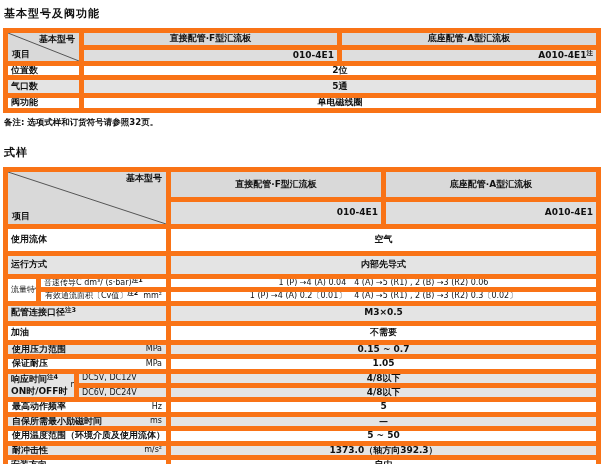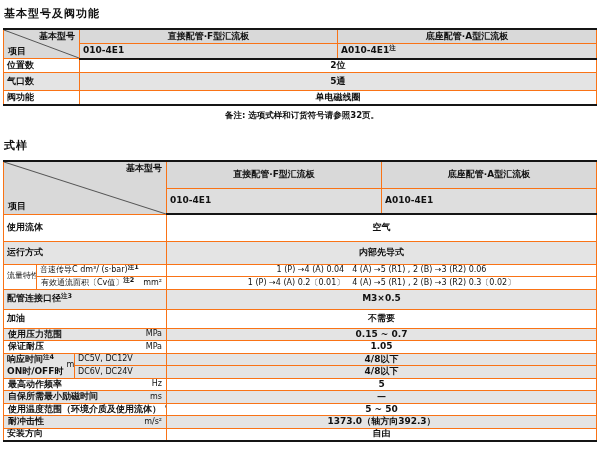--- a/index.html
+++ b/index.html
@@ -7,39 +7,39 @@
     width:603px;height:464px;background:#ffffff;color:#111;
     font-family:"DejaVu Sans","Liberation Sans",sans-serif;
     -webkit-font-smoothing:antialiased;
   }
   .page{padding:6px 3px 0 3px;}
   .sec-title{font-size:11px;font-weight:700;margin:0 0 7px 1px;letter-spacing:1px;}
   .sec-title.second{margin-top:17px;}
 
   table{border-collapse:collapse;table-layout:fixed;width:593px;
         border-top:2px solid #151515;border-bottom:2px solid #151515;}
-  td,th{border:1px solid #f97316;padding:0 3px;line-height:1.05;vertical-align:middle;
+  td,th{border:5px solid #f97316;padding:0 3px;line-height:1.05;vertical-align:middle;
         font-size:9px;font-weight:600;overflow:hidden;white-space:nowrap;background:#fff;}
   tr.hdr th, tr.hdr td{background:#d9d9d9;text-align:center;}
-  tr.hdr2 th, tr.hdr2 td{background:#dedede;text-align:left;border-bottom:2px solid #151515;}
+  tr.hdr2 th, tr.hdr2 td{background:#dedede;text-align:right;border-bottom:2px solid #151515;}
   tr.alt td{background:#e4e4e4;}
   td.lab{text-align:left;}
   td.val{text-align:center;}
   td.flexcell{padding:0;}
   .lr{display:flex;justify-content:space-between;align-items:center;padding:0 4px;}
   .small{font-size:8px;font-weight:500;}
   .unit{font-size:8px;font-weight:400;margin-left:3px;}
   .sup{font-size:6.5px;position:relative;top:-3px;font-weight:600;}
   .corner{position:relative;padding:0;background:#fff;}
   .corner svg{position:absolute;left:0;top:0;width:100%;height:100%;display:block;}
   .corner .tl{position:absolute;top:2px;right:4px;font-weight:700;}
   .corner .bl{position:absolute;bottom:2px;left:4px;font-weight:600;}
   .resp{display:flex;justify-content:space-between;align-items:center;padding:0 3px;}
   .resp .lines div{line-height:1.25;}
-  .notes{font-size:8.5px;font-weight:600;margin:4px 0 0 1px;line-height:1.3;text-align:center;}
+  .notes{font-size:8.5px;font-weight:600;margin:4px 0 0 1px;line-height:1.3;}
   .footnotes{font-size:8.5px;font-weight:600;margin:4px 0 0 1px;line-height:1.22;}
   .fn{display:grid;grid-template-columns:24px auto;column-gap:4px;}
   .fn .ref{text-align:right;}
 </style>
 </head>
 <body>
 
 <div class="page">
 
   <div class="sec-title">基本型号及阀功能</div>

